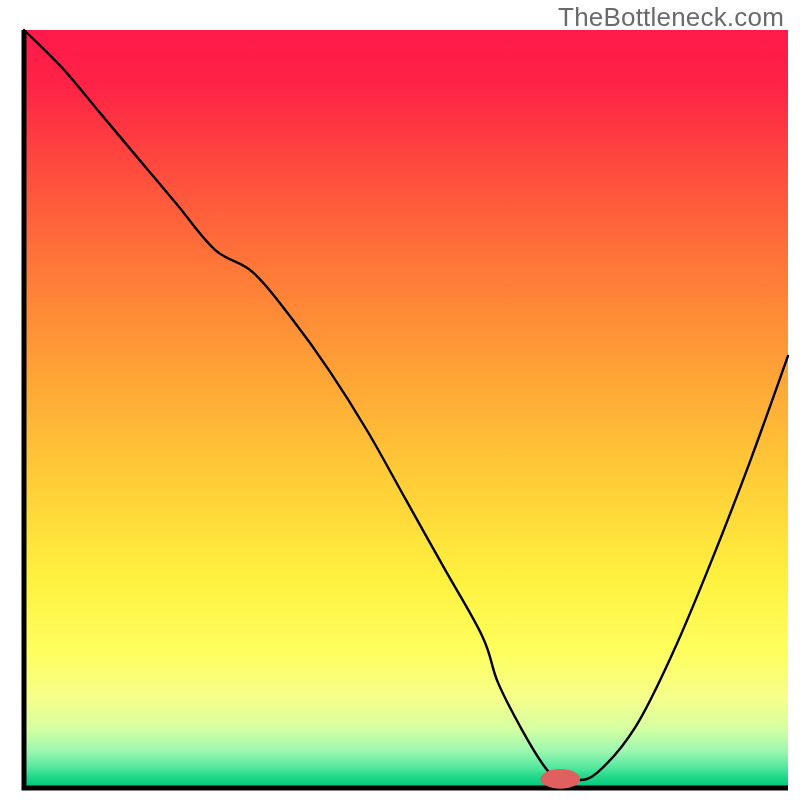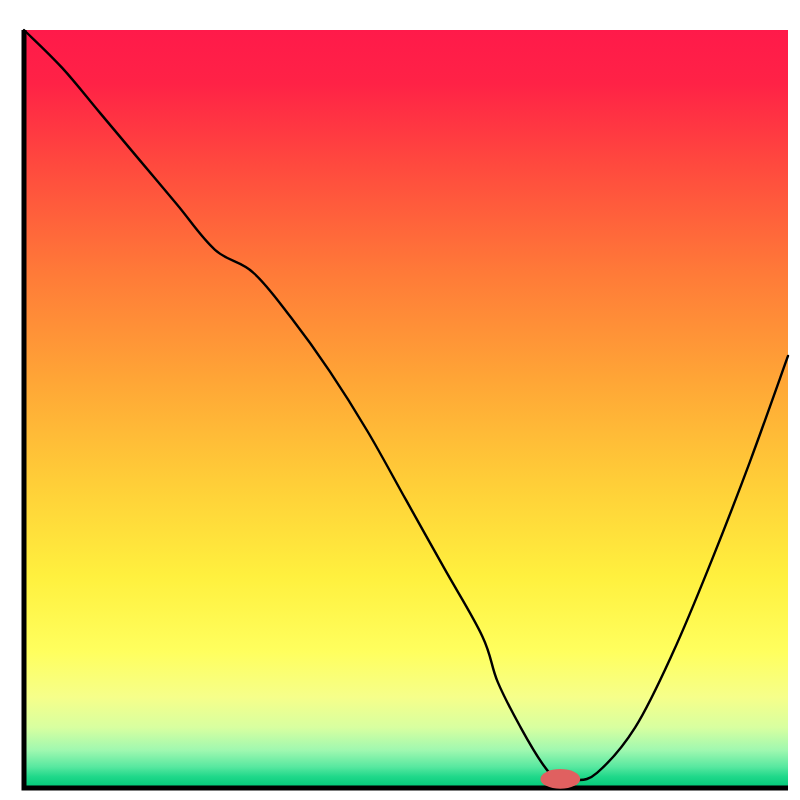--- a/index.html
+++ b/index.html
@@ -26,20 +26,21 @@
     letter-spacing: 0.2px;
   }
   svg {
     display: block;
   }
 </style>
 </head>
 <body>
 
 <div class="chart-container">
+  <div class="watermark">TheBottleneck.com</div>
   <svg id="chart-svg" width="800" height="800">
     <defs>
       <linearGradient id="bg-grad" x1="0" y1="0" x2="0" y2="1">
           <stop offset="0.00%" stop-color="#ff1a4a"></stop>
           <stop offset="7.00%" stop-color="#ff2246"></stop>
           <stop offset="18.00%" stop-color="#ff4a3e"></stop>
           <stop offset="32.00%" stop-color="#ff7a38"></stop>
           <stop offset="46.00%" stop-color="#ffa536"></stop>
           <stop offset="60.00%" stop-color="#ffcf38"></stop>
           <stop offset="72.00%" stop-color="#fff03e"></stop>

